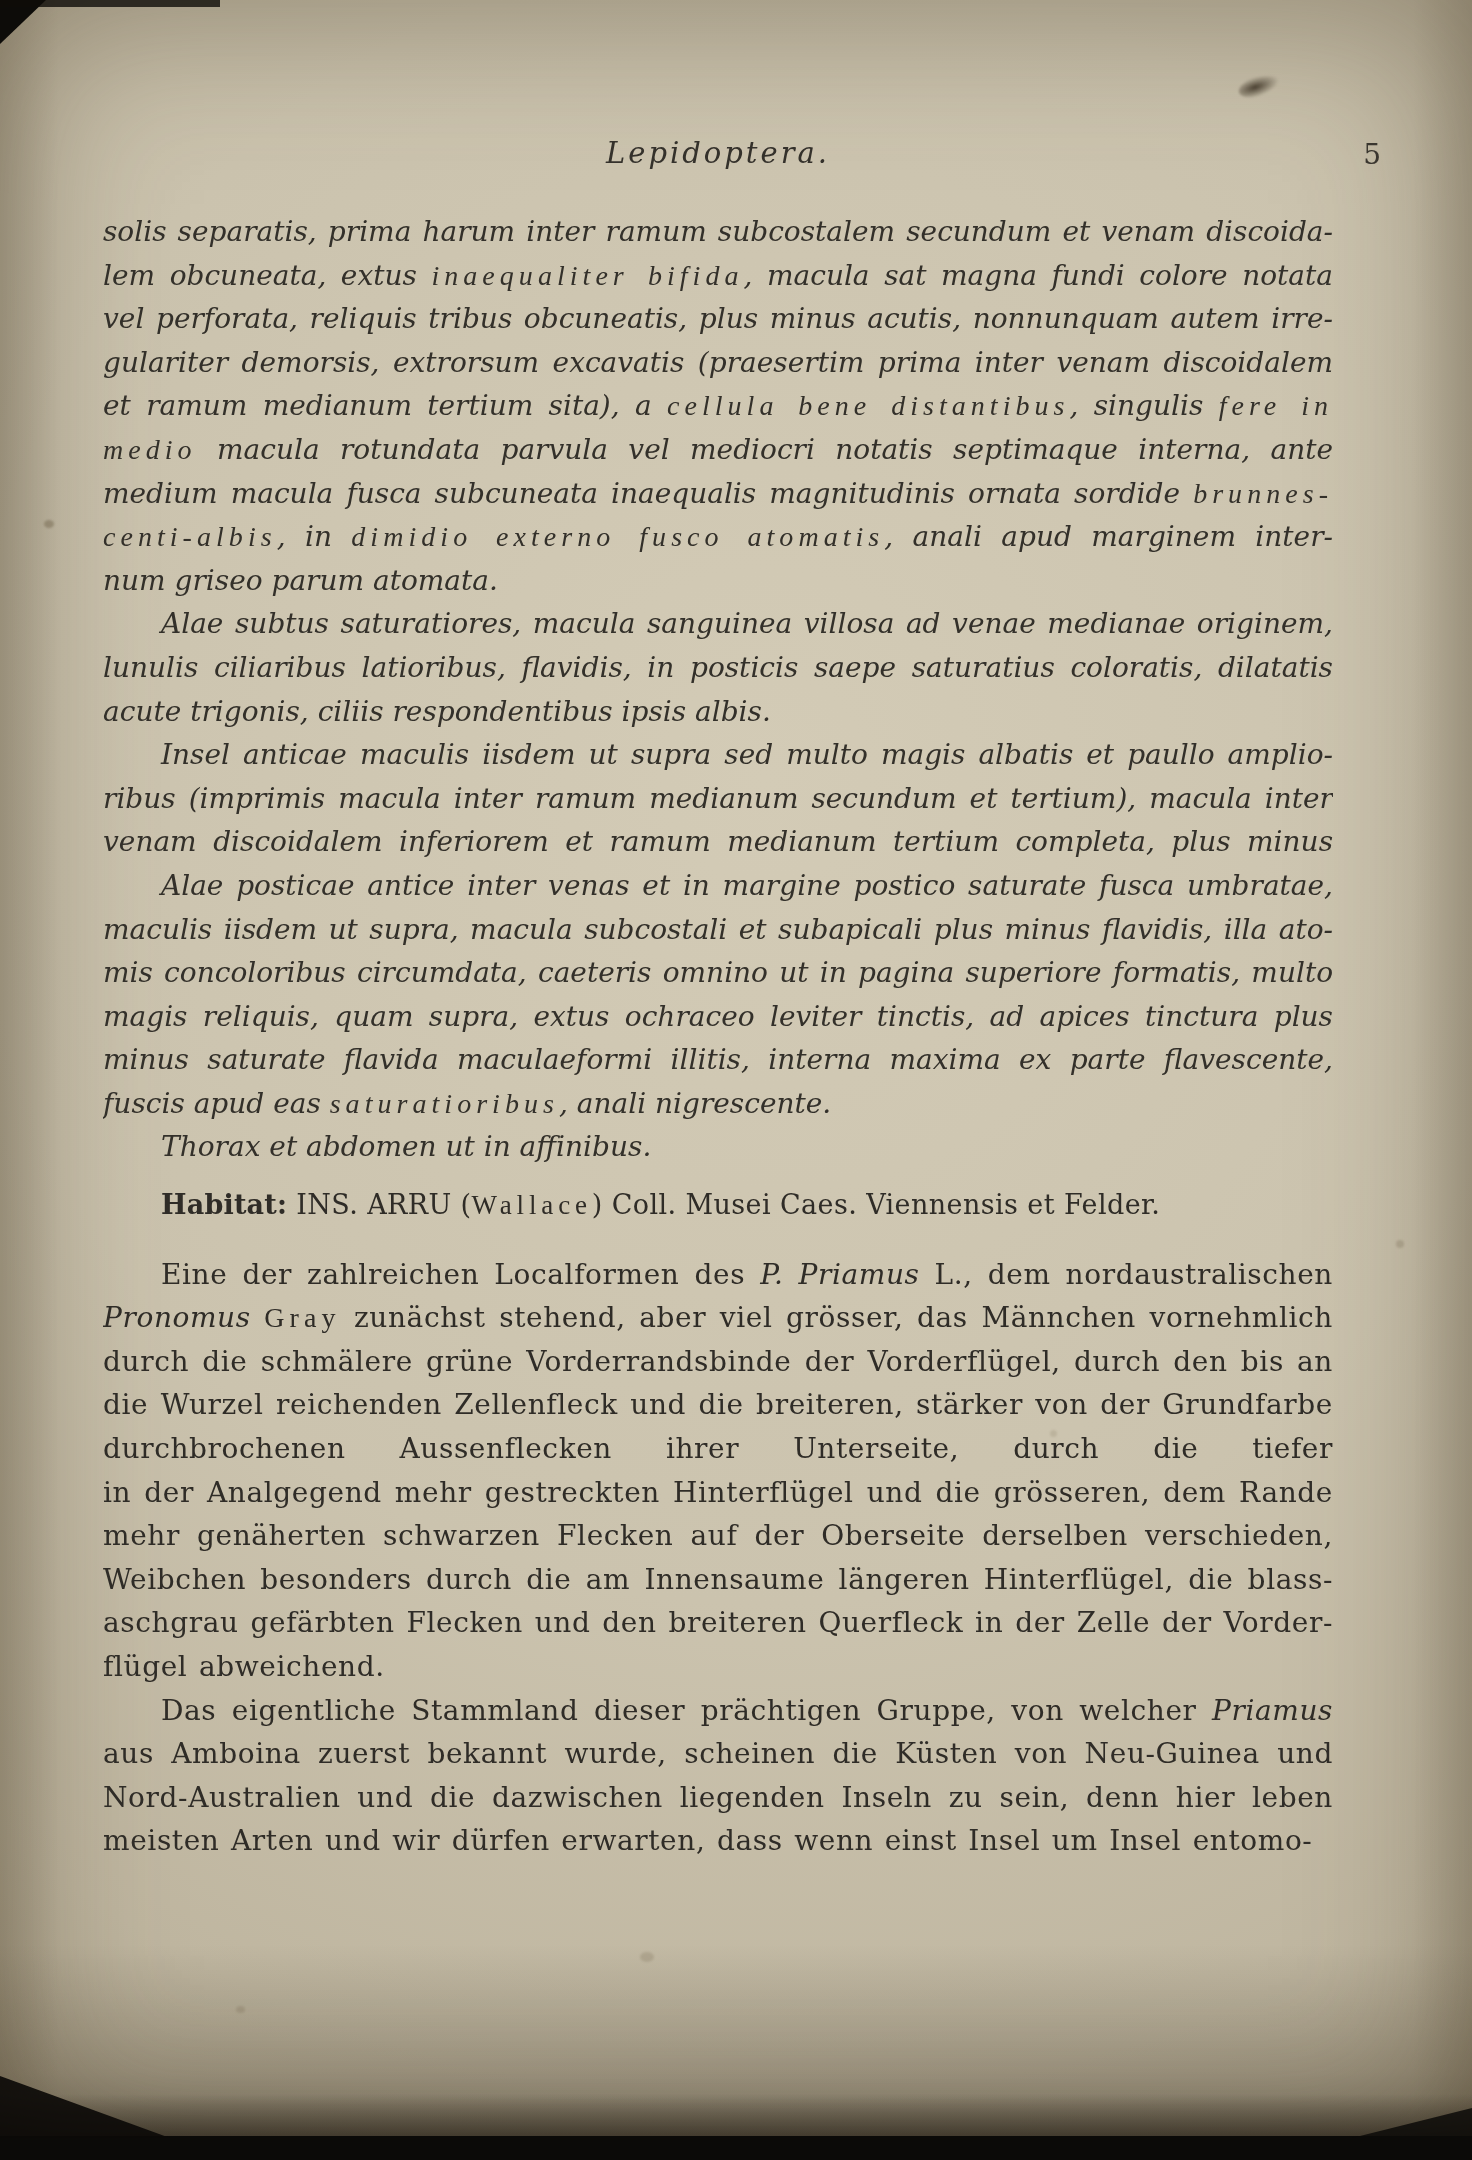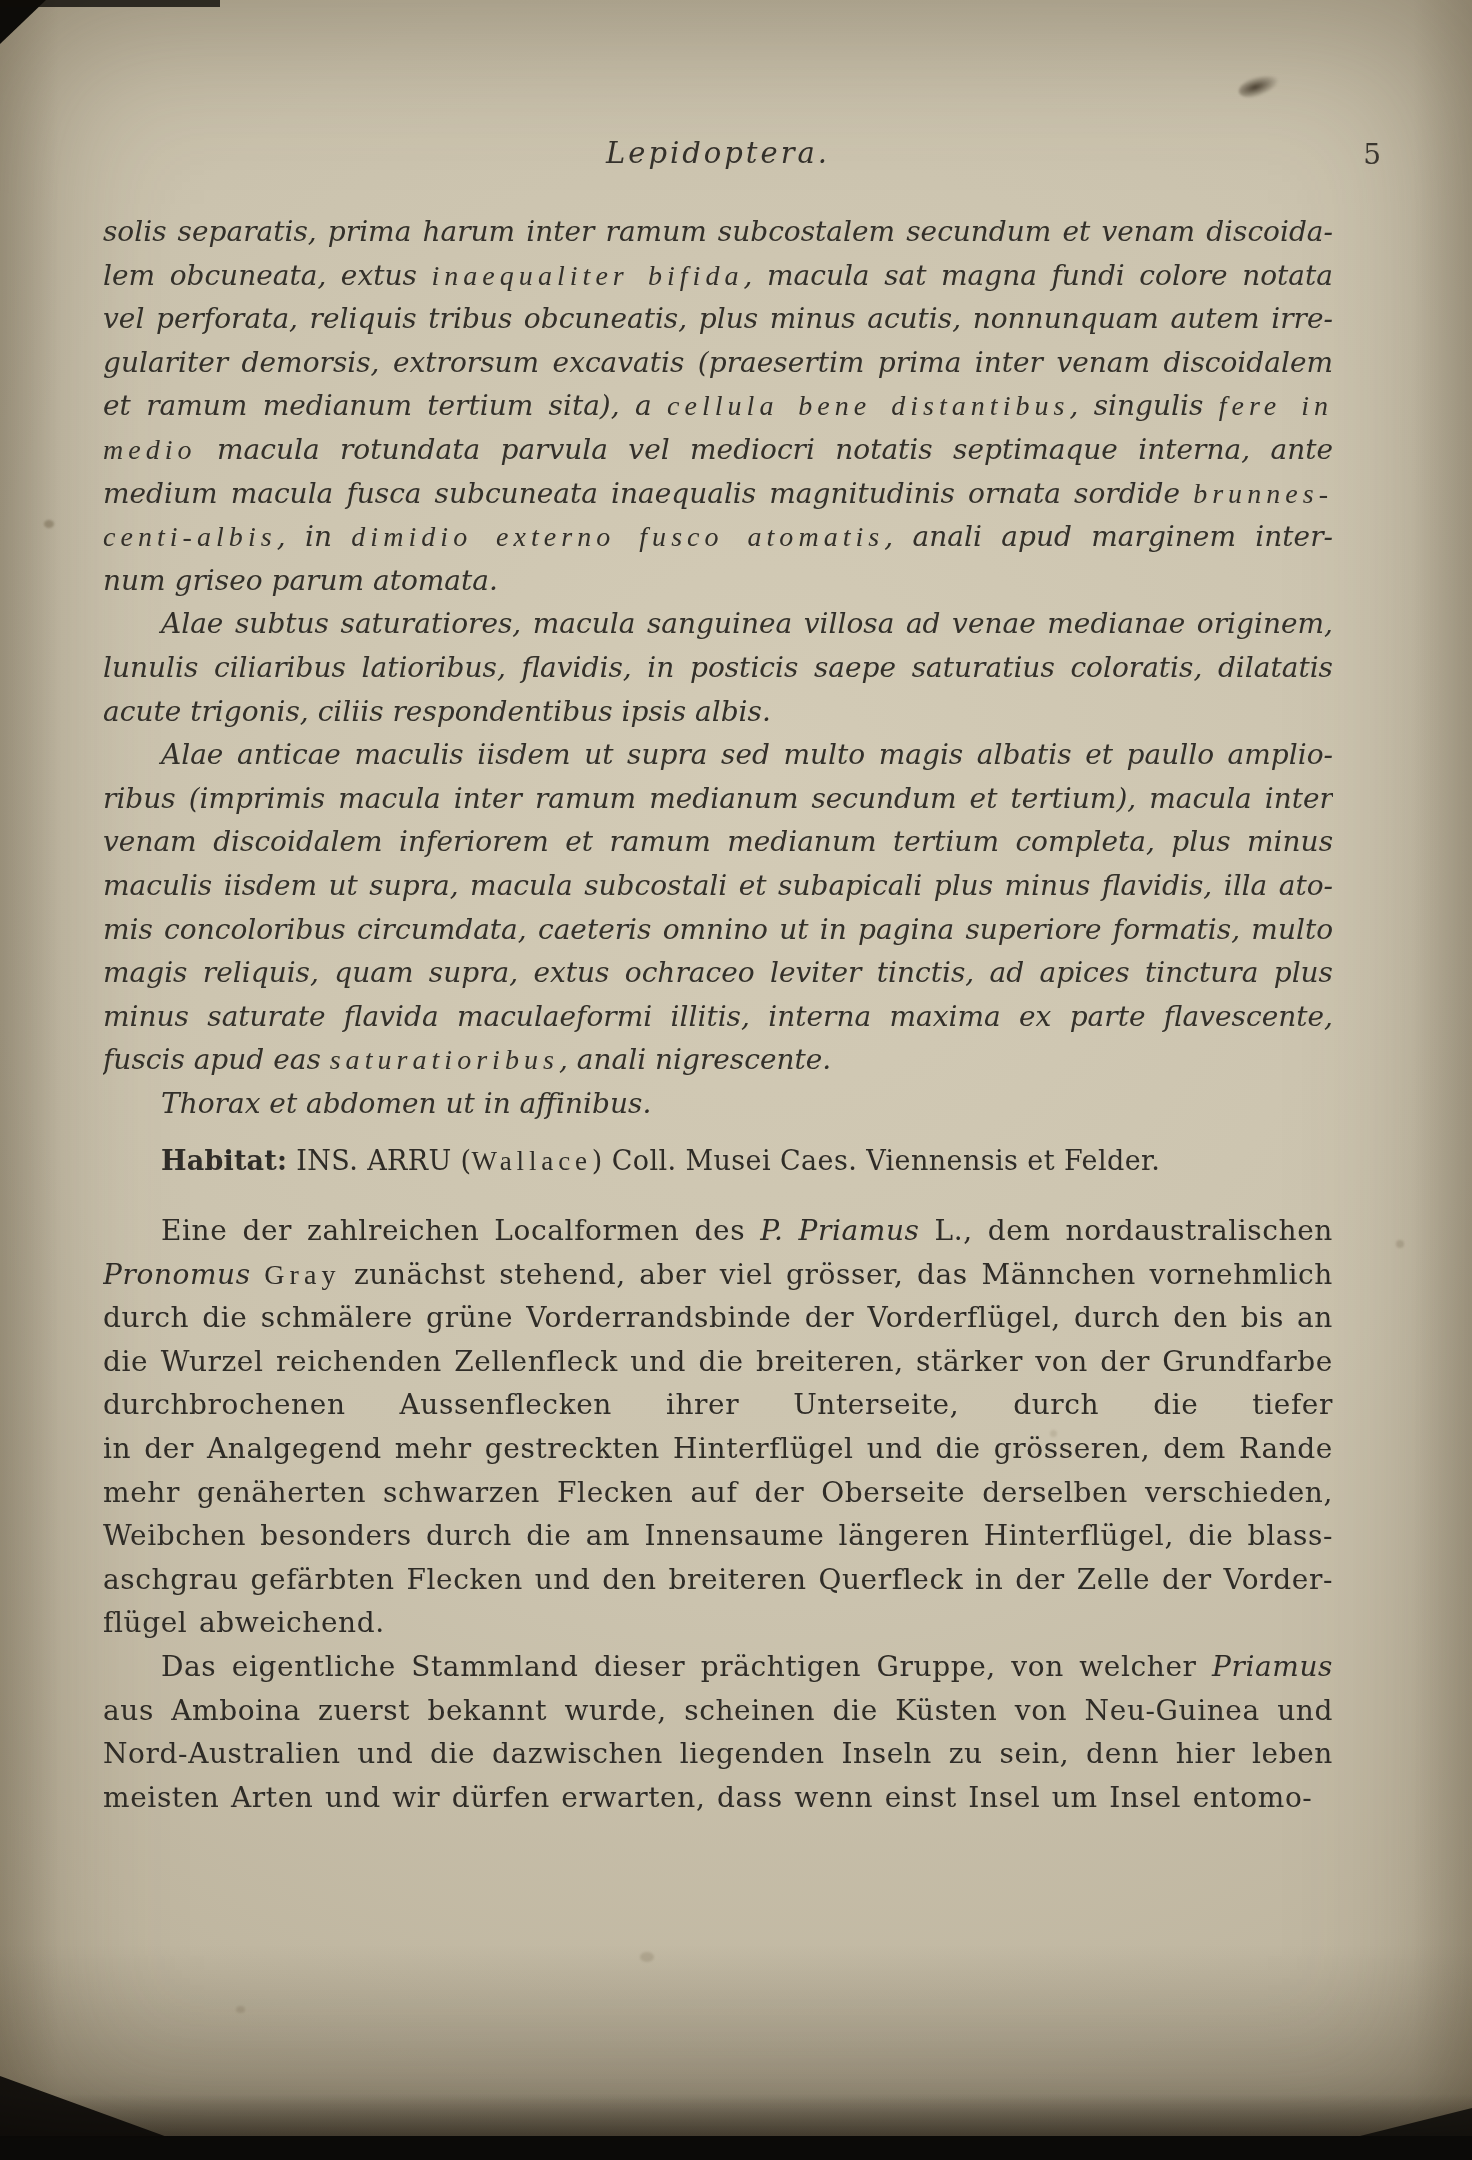--- a/index.html
+++ b/index.html
@@ -85,25 +85,26 @@
           <div class="line">medium macula fusca subcuneata inaequalis magnitudinis ornata sordide <span class="sperr">brunnes-</span></div>
           <div class="line"><span class="sperr">centi-albis</span>, in <span class="sperr">dimidio externo fusco atomatis</span>, anali apud marginem inter-</div>
           <div class="line last">num griseo parum atomata.</div>
         </div>
         <div class="para latin">
           <div class="line indent">Alae subtus saturatiores, macula sanguinea villosa ad venae medianae originem,</div>
           <div class="line">lunulis ciliaribus latioribus, flavidis, in posticis saepe saturatius coloratis, dilatatis</div>
           <div class="line last">acute trigonis, ciliis respondentibus ipsis albis.</div>
         </div>
         <div class="para latin">
-          <div class="line indent">Alae anticae maculis iisdem ut supra sed multo magis albatis et paullo amplio-</div>
+          <div class="line indent">Insel anticae maculis iisdem ut supra sed multo magis albatis et paullo amplio-</div>
           <div class="line">ribus (imprimis macula inter ramum medianum secundum et tertium), macula inter</div>
           <div class="line">venam discoidalem inferiorem et ramum medianum tertium completa, plus minus fusco</div>
         </div>
         <div class="para latin">
+          <div class="line indent">Alae posticae antice inter venas et in margine postico saturate fusca umbratae,</div>
           <div class="line">maculis iisdem ut supra, macula subcostali et subapicali plus minus flavidis, illa ato-</div>
           <div class="line">mis concoloribus circumdata, caeteris omnino ut in pagina superiore formatis, multo</div>
           <div class="line">magis reliquis, quam supra, extus ochraceo leviter tinctis, ad apices tinctura plus</div>
           <div class="line">minus saturate flavida maculaeformi illitis, interna maxima ex parte flavescente, maculis</div>
           <div class="line last">fuscis apud eas <span class="sperr">saturatioribus</span>, anali nigrescente.</div>
         </div>
         <div class="para latin">
           <div class="line last indent">Thorax et abdomen ut in affinibus.</div>
         </div>
         <div class="para habitat gap-habitat">

